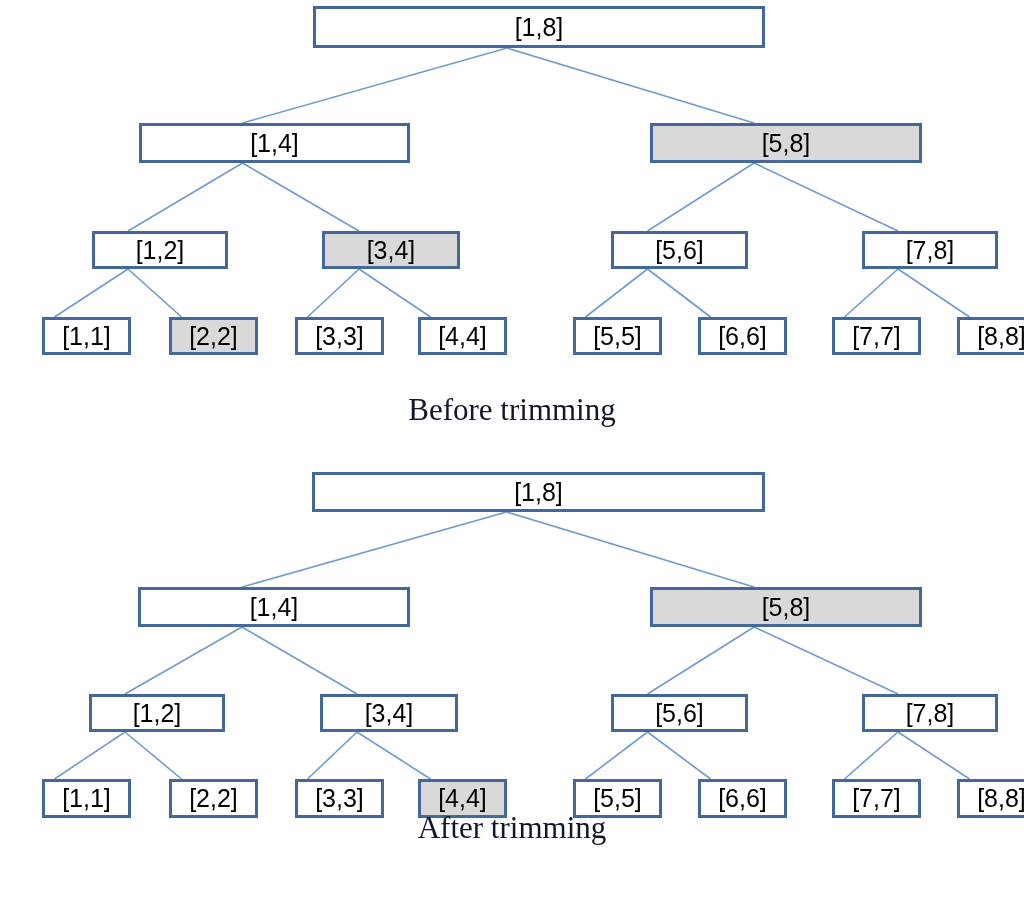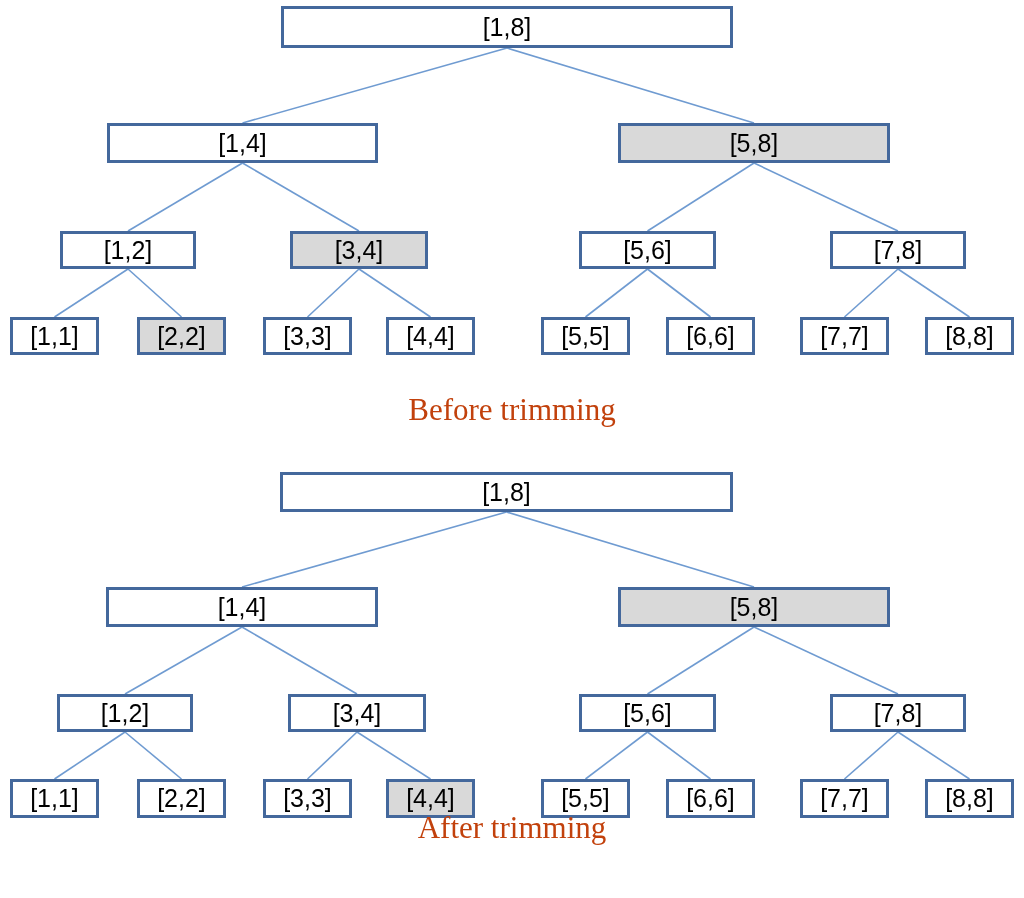--- a/index.html
+++ b/index.html
@@ -14,28 +14,29 @@
   svg.edges { position: absolute; left: 0; top: 0; width: 1024px; height: 898px; }
   svg.edges line { stroke: var(--connector, #6f9bd1); stroke-width: 1.6; }
   .node {
     position: absolute;
     box-sizing: border-box;
     border: 3px solid var(--border, #44689c);
     background: var(--fill, #ffffff);
     display: flex; align-items: center; justify-content: center;
     font-size: 25px; line-height: 1;
     color: var(--text, #000000);
+    margin-left: 32px;
   }
   .node.shaded { background: var(--shaded, #d9d9d9); }
   .caption {
     position: absolute; left: 0; width: 1024px;
     text-align: center;
     font-family: "Liberation Serif", serif;
     font-size: 31px;
-    color: #c2410c;
+    color: #0f172a;
   }
   .caption.before { top: 392px; }
   .caption.after  { top: 810px; }
 </style>
 </head>
 <body>
 
 <div id="canvas">
   <svg class="edges">
       <line x1="507" y1="48" x2="242.5" y2="123"></line>

